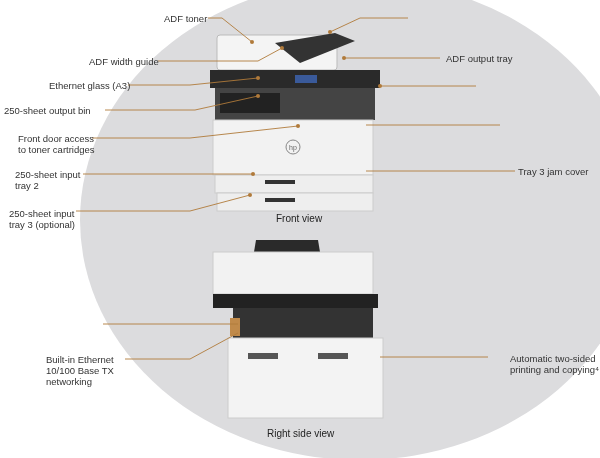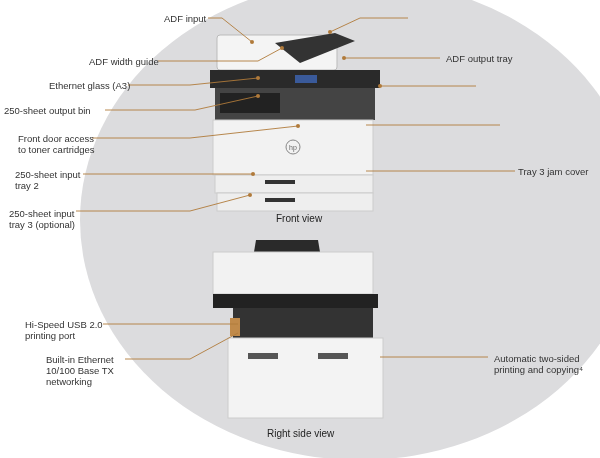--- a/index.html
+++ b/index.html
@@ -70,34 +70,32 @@
         <circle cx="258" cy="96" r="2"></circle>
       <circle cx="298" cy="126" r="2"></circle>
         <circle cx="253" cy="174" r="2"></circle>
       <circle cx="250" cy="195" r="2"></circle>
         <circle cx="330" cy="32" r="2"></circle>
       <circle cx="344" cy="58" r="2"></circle>
         <circle cx="380" cy="86" r="2"></circle>
     </g>
   </svg>
 
-  <div class="label" style="left:164px;top:13px">ADF input</div>
+  <div class="label" style="left:164px;top:13px">ADF toner</div>
   <div class="label" style="left:89px;top:56px">ADF width guide</div>
   <div class="label" style="left:49px;top:80px">Ethernet glass (A3)</div>
   <div class="label" style="left:4px;top:105px">250-sheet output bin</div>
   <div class="label" style="left:18px;top:133px">Front door access
 to toner cartridges</div>
   <div class="label" style="left:15px;top:169px">250-sheet input
 tray 2</div>
   <div class="label" style="left:9px;top:208px">250-sheet input
 tray 3 (optional)</div>
 
   <div class="label" style="left:446px;top:53px">ADF output tray</div>
   <div class="label" style="left:518px;top:166px">Tray 3 jam cover</div>
 
-  <div class="label" style="left:25px;top:319px">Hi-Speed USB 2.0
-printing port</div>
   <div class="label" style="left:46px;top:354px">Built-in Ethernet
 10/100 Base TX
 networking</div>
-  <div class="label" style="left:494px;top:353px">Automatic two-sided
+  <div class="label" style="left:510px;top:353px">Automatic two-sided
 printing and copying⁴</div>
 </div>
 
 </body></html>

